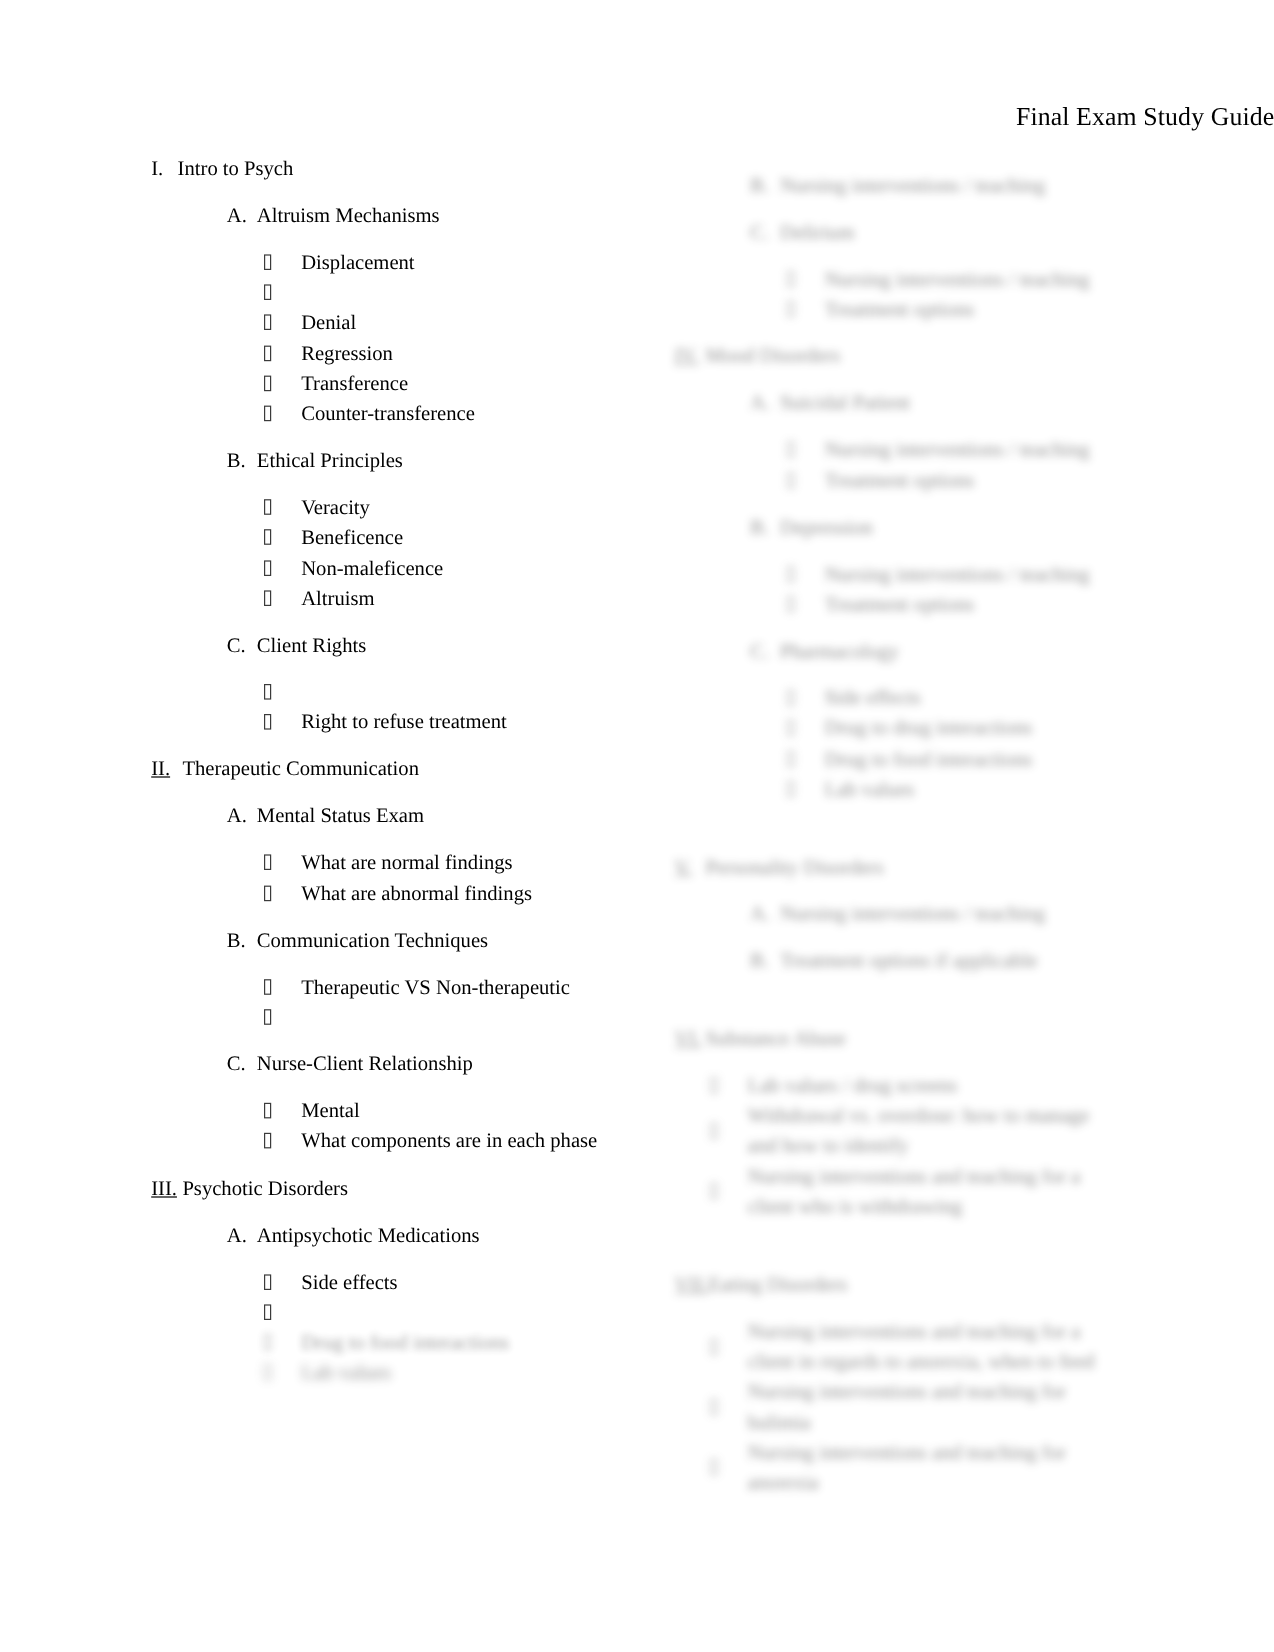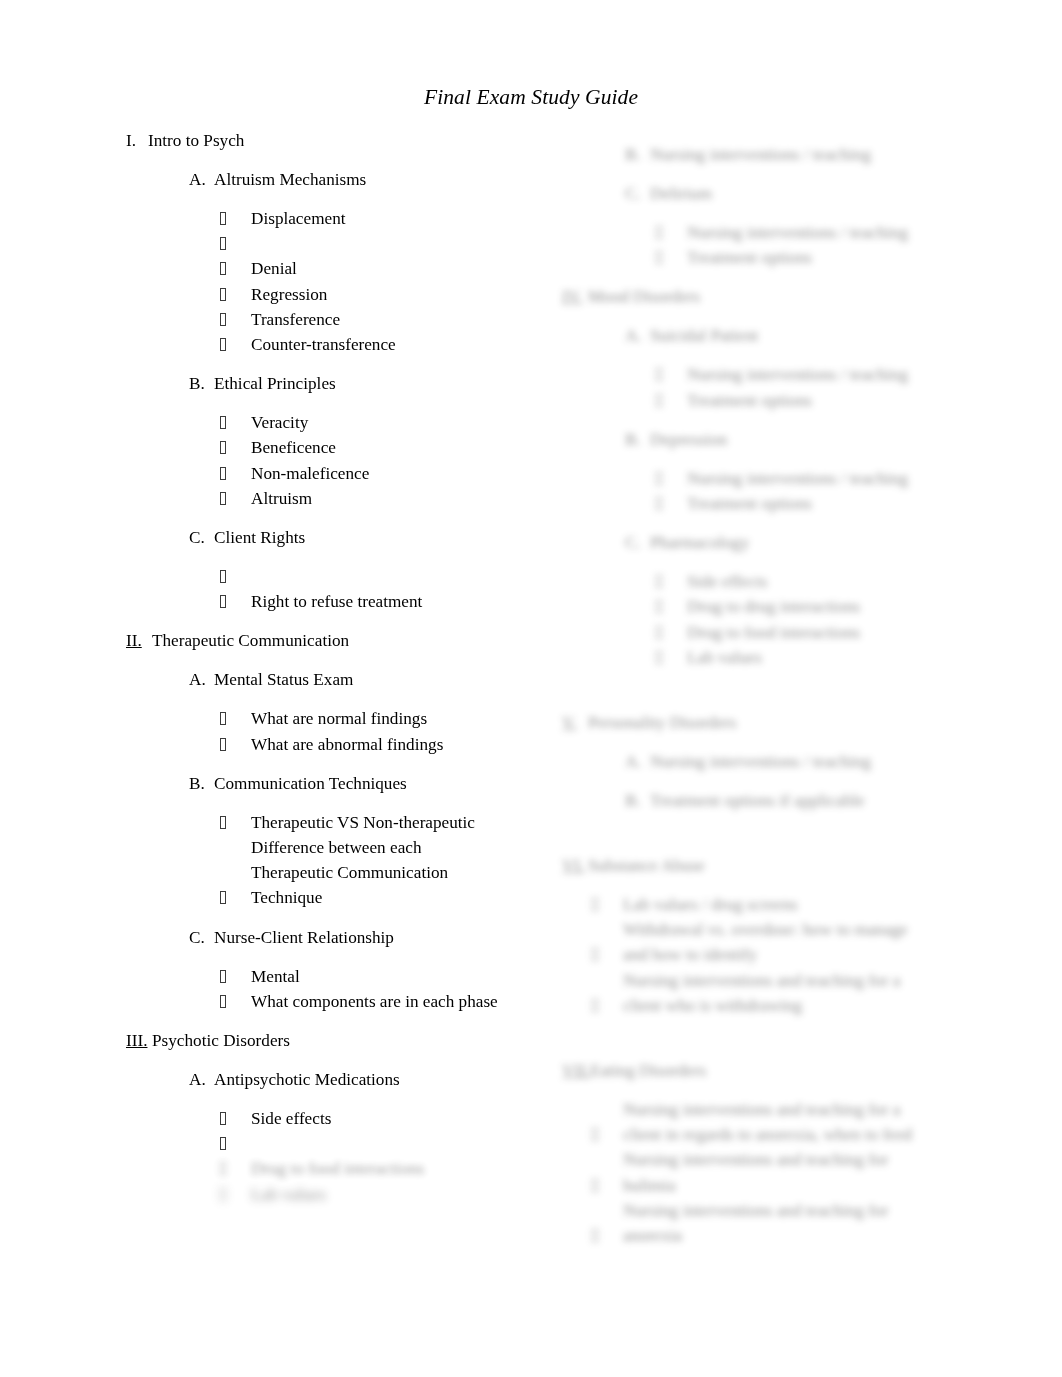--- a/index.html
+++ b/index.html
@@ -22,25 +22,24 @@
     inset: 0;
     background: #ffffff;
   }
 
   
   .doc-title {
     position: absolute;
     top: 84px;
     left: 0;
     width: 1062px;
-    text-align: center;
+    text-align: right;
     font-size: 21.5px;
     line-height: 26px;
     letter-spacing: 0.1px;
-    font-style: italic;
   }
 
   
   .col {
     position: absolute;
     top: 128px;
   }
   .col-left  { left: 126px; width: 420px; }
   .col-right { left: 562px; width: 440px; }
 
@@ -75,21 +74,21 @@
     min-width: 25px;
     text-align: left;
   }
 
   .bullets {
     margin-left: 94px;
     margin-top: 14px;
   }
   .bullet {
     display: flex;
-    align-items: flex-end;
+    align-items: center;
     font-size: 17.2px;
     line-height: 25.2px;
   }
   .bullet .tofu {
     flex: 0 0 auto;
     width: 31px;
     display: inline-block;
   }
   .bullet .btext {
     flex: 1 1 auto;
@@ -238,21 +237,20 @@
       <span class="marker">B.</span>
       <span>Communication Techniques</span>
     </div>
     <div class="bullets">
       <div class="bullet">
         <span class="tofu"><span class="tofu-box"></span></span>
         <span class="btext">Therapeutic VS Non-therapeutic</span>
       </div>
       <div class="bullet">
         <span class="tofu"><span class="tofu-box"></span></span>
-        <span class="btext">Difference between each Therapeutic Communication Technique</span>
       </div>
     </div>
 
     <div class="lvl2">
       <span class="marker">C.</span>
       <span>Nurse-Client Relationship</span>
     </div>
     <div class="bullets">
       <div class="bullet">
         <span class="tofu"><span class="tofu-box"></span></span>

